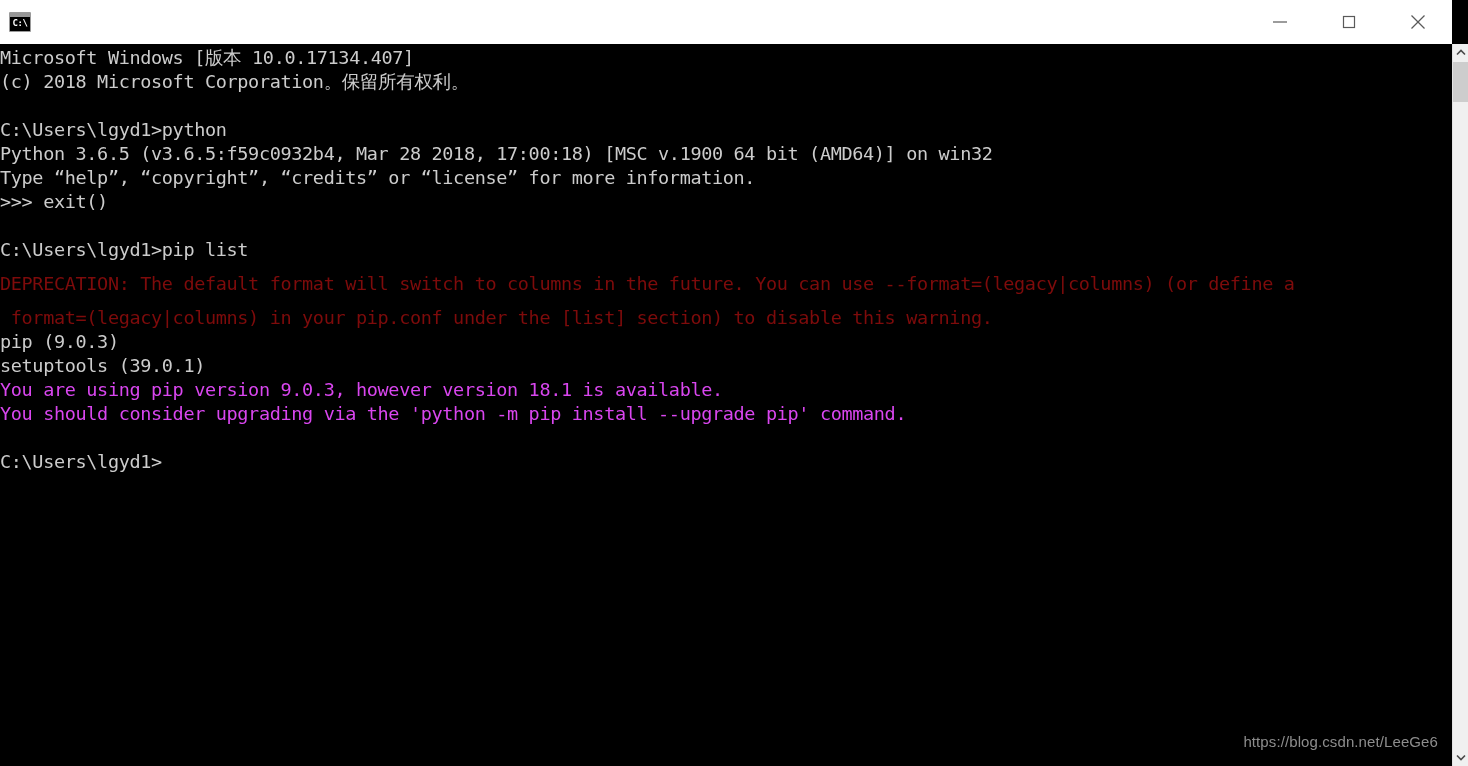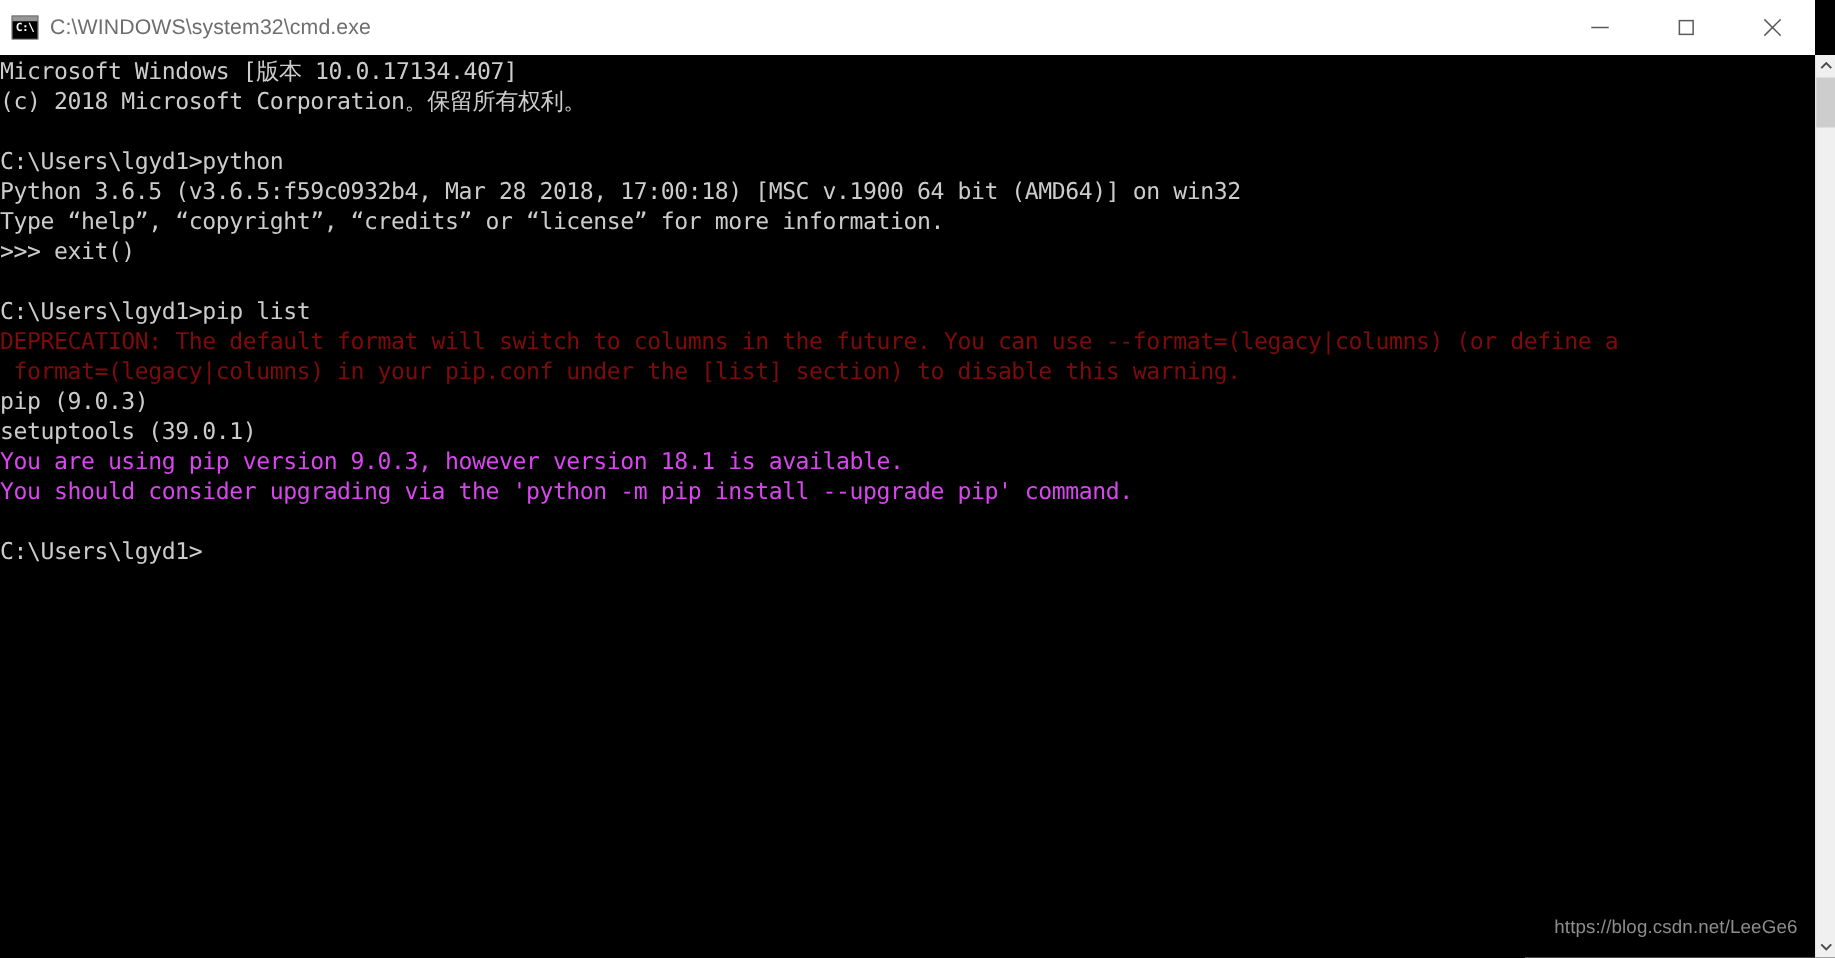--- a/index.html
+++ b/index.html
@@ -111,21 +111,21 @@
     width: 1328px;
     font-family: "DejaVu Sans Mono", "Liberation Mono", monospace;
     font-size: 18.5px;
     line-height: 24px;
     color: #c0c0c0;
     white-space: pre;
     letter-spacing: -0.35px;
   }
   .line { height: 24px; white-space: pre; }
   .c-white  { color: #cccccc; }
-  .c-red    { color: #7e0b0b; }
+  .c-red    { color: #7e0b0b; margin-top: 10px; }
   .c-yellow { color: #d946ef; }
 
   
   .scrollbar {
     position: absolute;
     right: 0;
     top: 44px;
     width: 16px;
     height: 722px;
     background: #f0f0f0;
@@ -170,21 +170,20 @@
 </head>
 <body>
 
 <div class="window">
 
   <div class="titlebar">
     <div class="title-icon">
       <div class="bar"></div>
       <div class="glyph">C:\</div>
     </div>
-    <div class="title-text">C:\WINDOWS\system32\cmd.exe</div>
 
     <div class="winbuttons">
       <div class="winbtn">
         <svg width="22" height="22" viewBox="0 0 22 22">
           <line x1="4" y1="11" x2="18" y2="11" stroke="#5a5a5a" stroke-width="1.2"></line>
         </svg>
       </div>
       <div class="winbtn">
         <svg width="22" height="22" viewBox="0 0 22 22">
           <rect x="5.5" y="5.5" width="11" height="11" fill="none" stroke="#5a5a5a" stroke-width="1.2"></rect>

